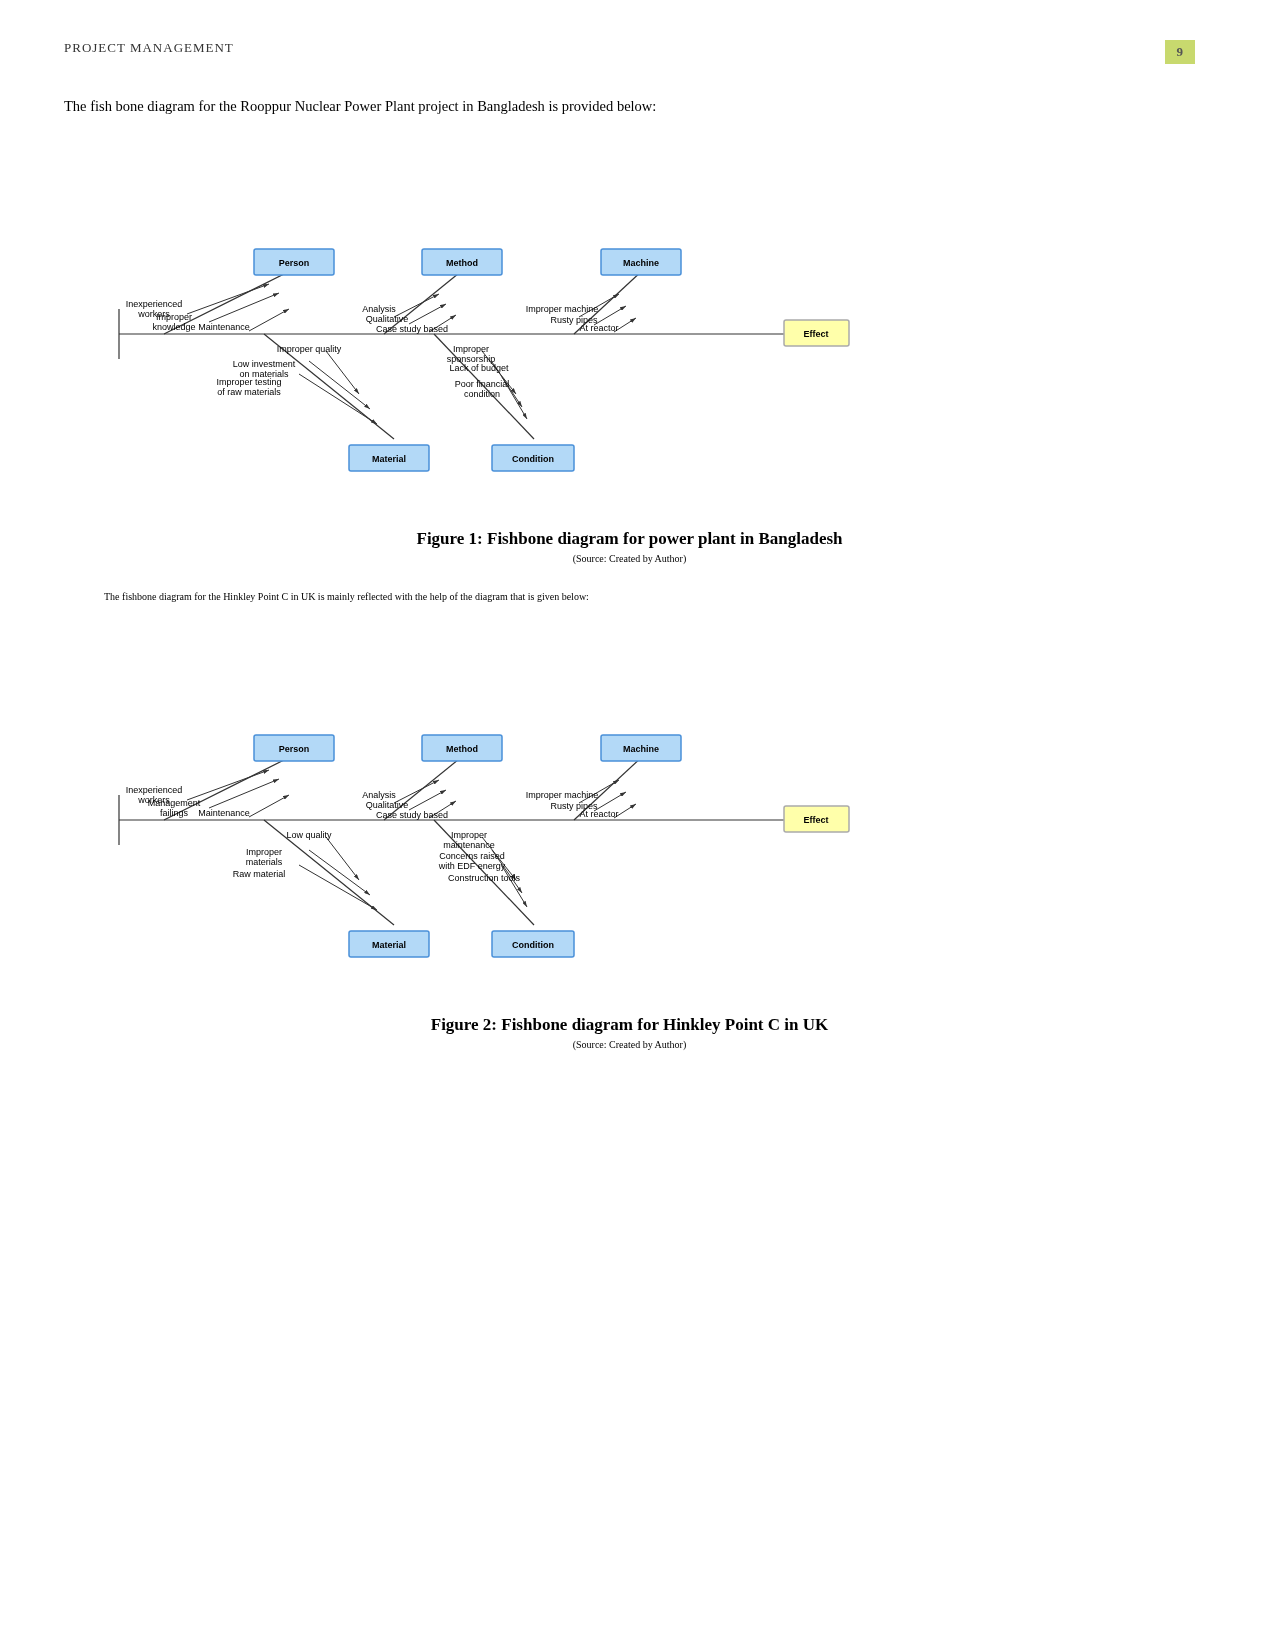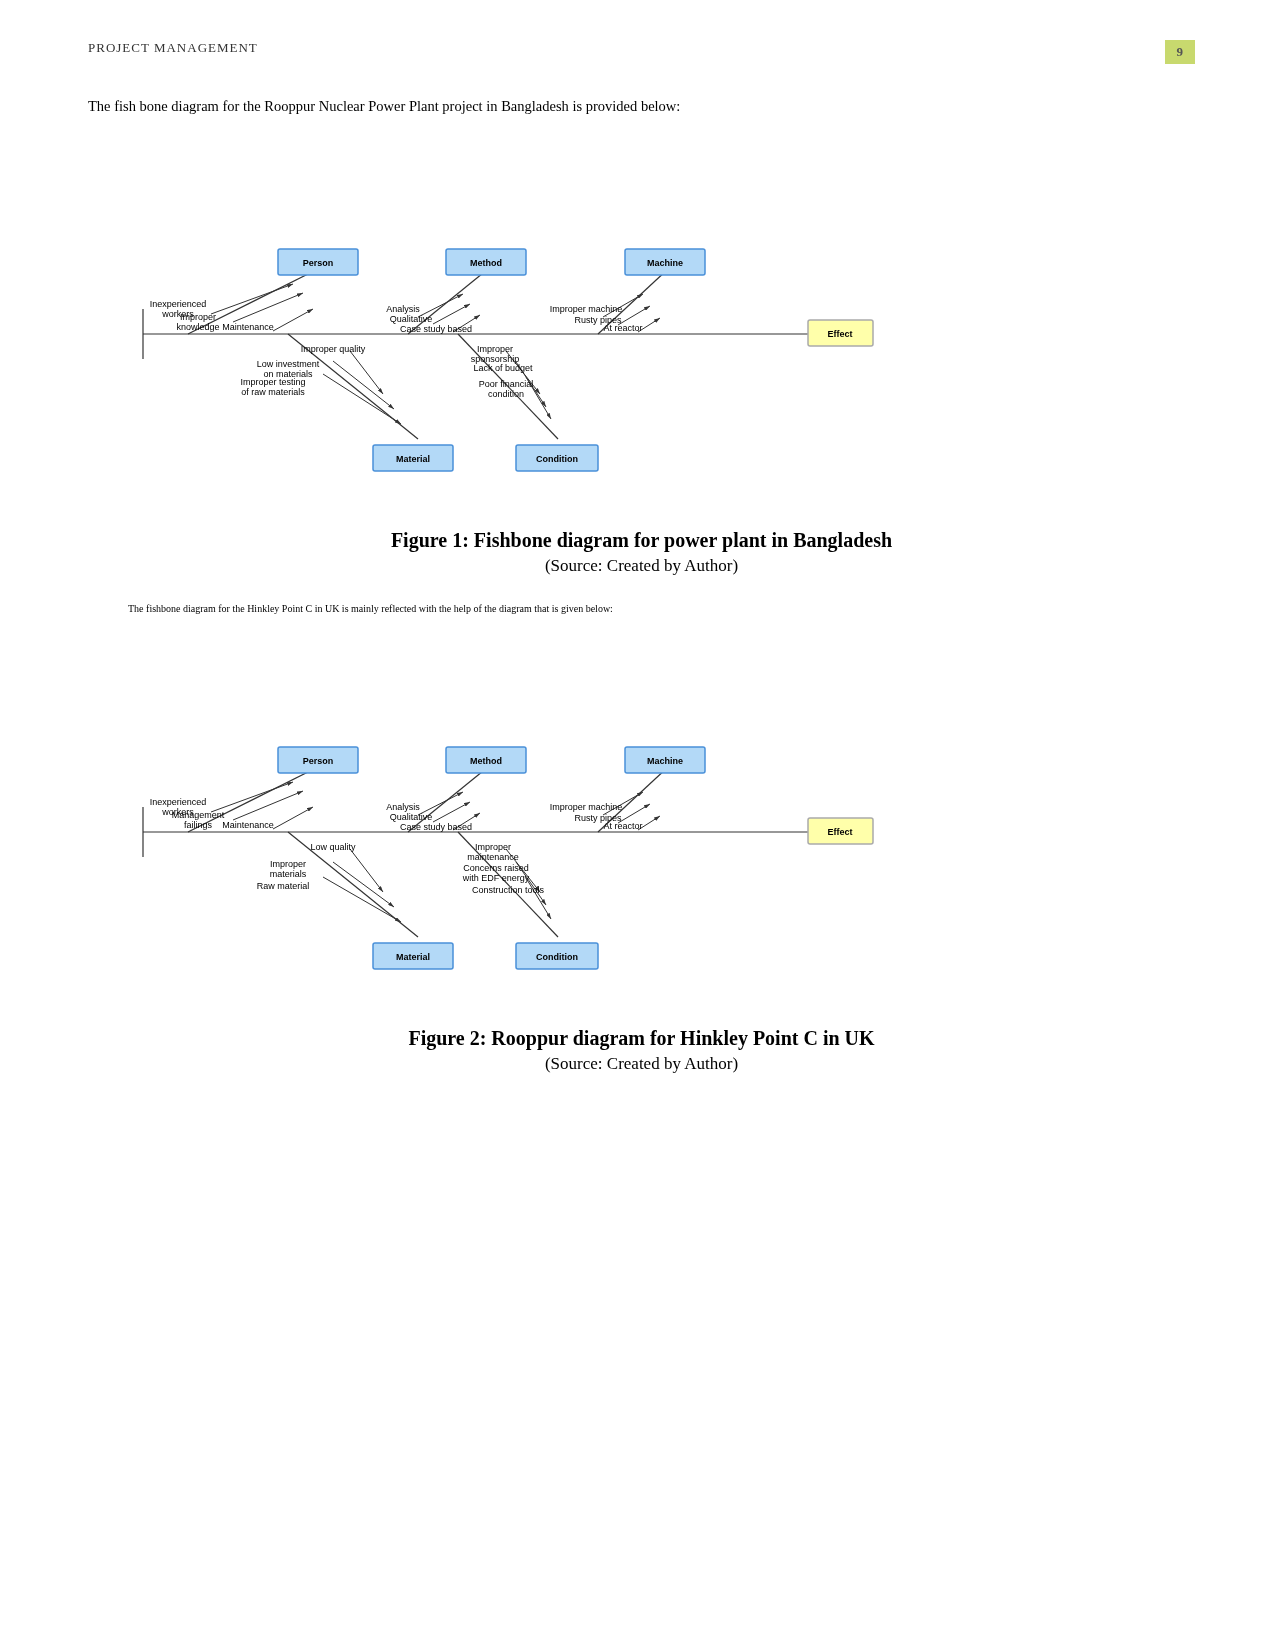--- a/index.html
+++ b/index.html
@@ -8,21 +8,21 @@
       font-family: 'Times New Roman', Times, serif;
       font-size: 14px;
       color: #000;
       width: 1275px;
       min-height: 1651px;
     }
     .page {
       width: 1275px;
       min-height: 1651px;
       background: #fff;
-      padding: 40px 80px 60px 88px;
+      padding: 40px 80px 60px 64px;
       position: relative;
     }
     .header {
       display: flex;
       justify-content: space-between;
       align-items: flex-start;
       margin-bottom: 30px;
     }
     .header-title {
       font-size: 13px;
@@ -44,26 +44,26 @@
     }
     .diagram-container {
       width: 100%;
       margin: 20px auto 10px auto;
       display: flex;
       justify-content: flex-start;
     }
     .figure-caption {
       text-align: center;
       font-weight: bold;
-      font-size: 20px;
+      font-size: 17px;
       margin: 10px 0 4px 0;
     }
     .figure-source {
       text-align: center;
-      font-size: 17px;
+      font-size: 10px;
       margin-bottom: 24px;
     }
     .section-text {
       font-size: 10px;
       line-height: 1.7;
       margin-bottom: 20px;
       text-indent: 40px;
     }
     
     svg text {
@@ -291,16 +291,16 @@
       <text x="408" y="234" text-anchor="middle" font-size="8">Concerns raised</text>
       <text x="408" y="244" text-anchor="middle" font-size="8">with EDF energy</text>
 
       <line x1="438" y1="241" x2="463" y2="282" class="arrow-line" marker-end="url(#arrowhead3)"></line>
       <text x="420" y="256" text-anchor="middle" font-size="8">Construction tools</text>
 
       <line x1="55" y1="170" x2="55" y2="220" class="bone-line"></line>
     </svg>
   </div>
 
-  <p class="figure-caption">Figure 2: Rooppur diagram for Hinkley Point C in UK</p>
+  <p class="figure-caption">Figure 2: Fishbone diagram for Hinkley Point C in UK</p>
   <p class="figure-source">(Source: Created by Author)</p>
 
 </div>
 
 </body></html>

